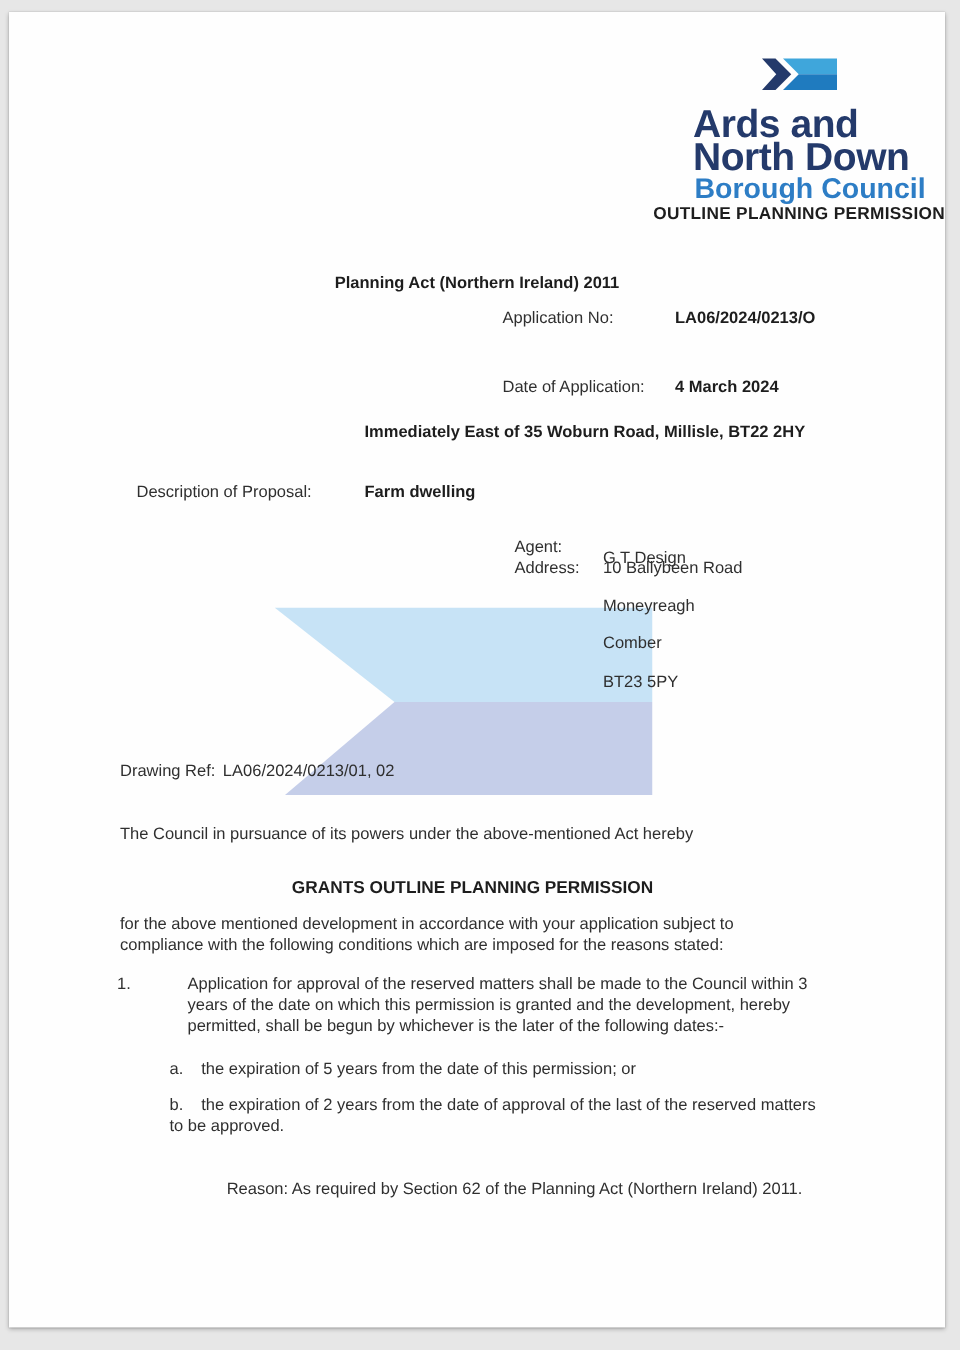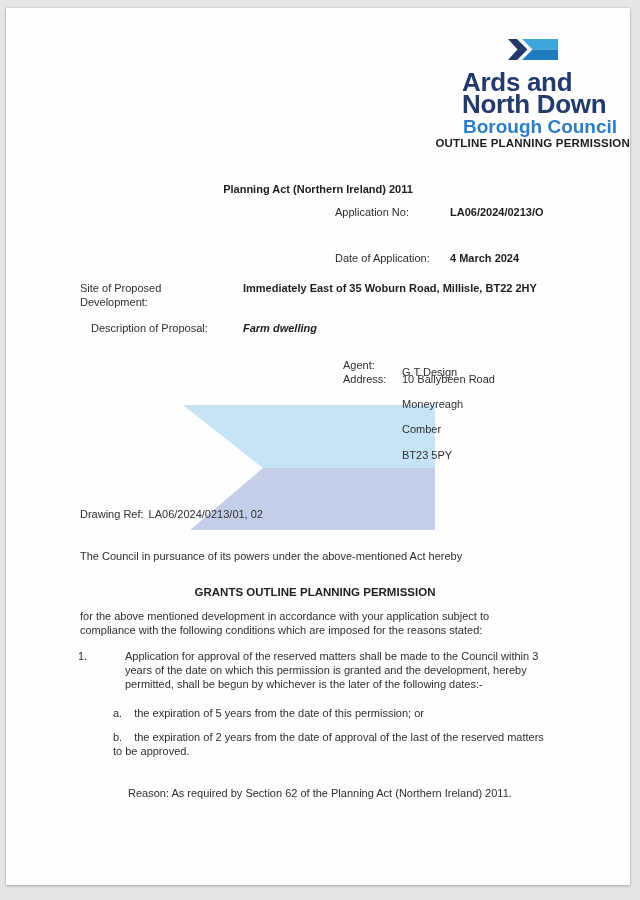--- a/index.html
+++ b/index.html
@@ -46,21 +46,21 @@
   
   .lbl{font-size:11px;line-height:14px;color:var(--text);}
   .val{font-size:11px;line-height:14px;font-weight:700;color:var(--text_bold);}
   .app-label{left:329px;top:197px;}
   .app-value{left:444px;top:197px;}
   .date-label{left:329px;top:243px;}
   .date-value{left:444px;top:243px;}
   .site-label{left:74px;top:273px;width:104px;}
   .site-value{left:237px;top:273px;width:330px;}
   .desc-label{left:74px;top:313px;width:170px;padding-left:11px;}
-  .desc-value{left:237px;top:313px;width:200px;font-style:italic;}
+  .desc-value{left:237px;top:313px;width:200px;}
   
   .agent-label{left:337px;top:350px;}
   .agent-value{left:396px;top:357px;text-align:right;}
   .address-label{left:337px;top:364px;}
   .address1{left:396px;top:364px;}
   .address2{left:396px;top:389px;}
   .address3{left:396px;top:414px;}
   .address4{left:396px;top:440px;}
   .over{z-index:3;}
   
@@ -69,21 +69,21 @@
   .drawing-ref{left:74px;top:499px;z-index:3;display:flex;gap:5px;}
   
   .intro{left:74px;top:541px;width:470px;}
   .grants-heading{left:74px;top:578px;width:470px;text-align:center;font-size:11.5px;font-weight:700;color:var(--text_bold);}
   .grants-para{left:74px;top:601px;width:456px;}
   .cond-number{left:72px;top:641px;}
   .cond-text{left:119px;top:641px;width:432px;}
   .sub-a{left:107px;top:698px;width:436px;}
   .sub-b{left:107px;top:722px;width:436px;}
   .sub-letter{display:inline-block;margin-right:12px;}
-  .reason{left:122px;top:778px;width:430px;}
+  .reason{left:122px;top:778px;width:430px;text-align:center;}
 </style>
 </head>
 <body>
 
 <div class="page">
 
   <svg class="abs logo-icon" viewBox="0 0 50 23" aria-hidden="true">
     <polygon points="0,1 9,1 19.5,11.5 9,22 0,22 9.5,11.5" style="fill:var(--navy)"></polygon>
     <polygon points="14,1 50,1 50,11.5 24.5,11.5" style="fill:var(--logo_blue_light)"></polygon>
     <polygon points="24.5,11.5 50,11.5 50,22 14,22" style="fill:var(--logo_blue_mid)"></polygon>
@@ -95,21 +95,20 @@
   <div class="abs borough">Borough Council</div>
 
   <div class="abs doc-title">OUTLINE PLANNING PERMISSION</div>
   <div class="abs doc-subtitle">Planning Act (Northern Ireland) 2011</div>
 
   <div class="abs lbl app-label">Application No:</div>
   <div class="abs val app-value">LA06/2024/0213/O</div>
   <div class="abs lbl date-label">Date of Application:</div>
   <div class="abs val date-value">4 March 2024</div>
 
-  <div class="abs lbl site-label">Site of Proposed Development:</div>
   <div class="abs val site-value">Immediately East of 35 Woburn Road, Millisle, BT22 2HY</div>
   <div class="abs lbl desc-label">Description of Proposal:</div>
   <div class="abs val desc-value">Farm dwelling</div>
 
   <div class="abs lbl agent-label over">Agent:</div>
   <div class="abs lbl agent-value over">G T Design</div>
   <div class="abs lbl address-label over">Address:</div>
   <div class="abs lbl address1 over">10 Ballybeen Road</div>
   <div class="abs lbl address2 over">Moneyreagh</div>
   <div class="abs lbl address3 over">Comber</div>

